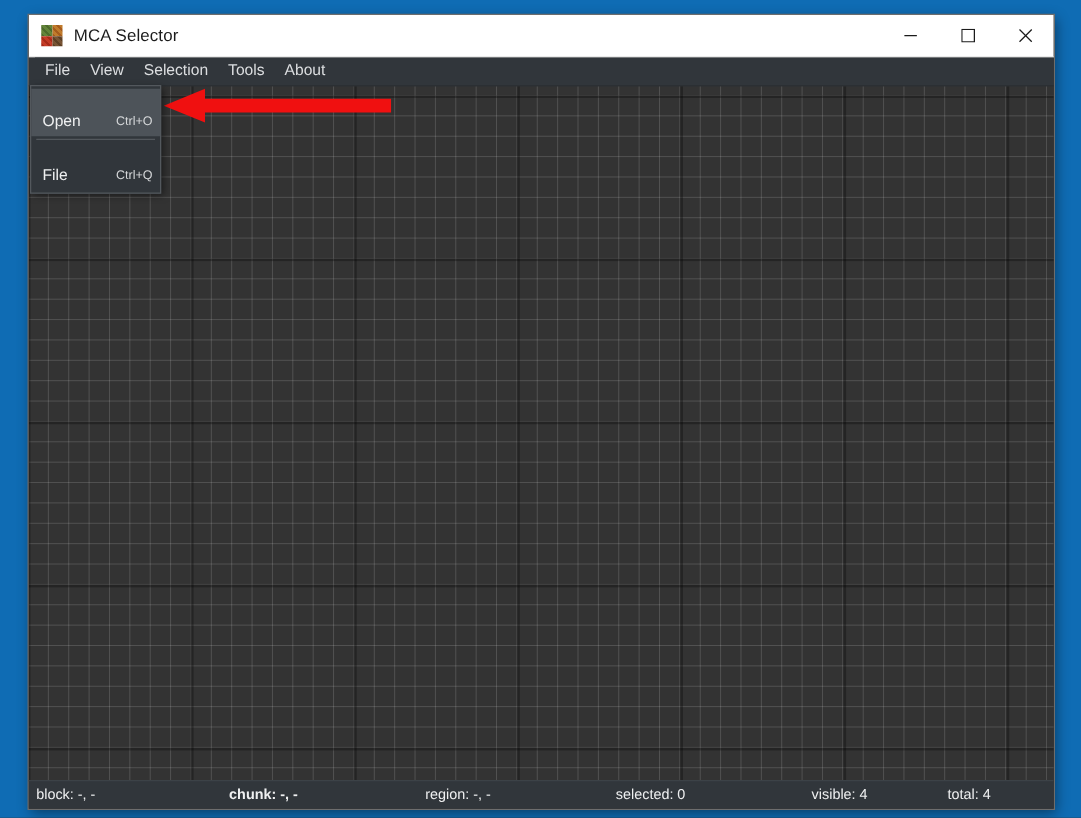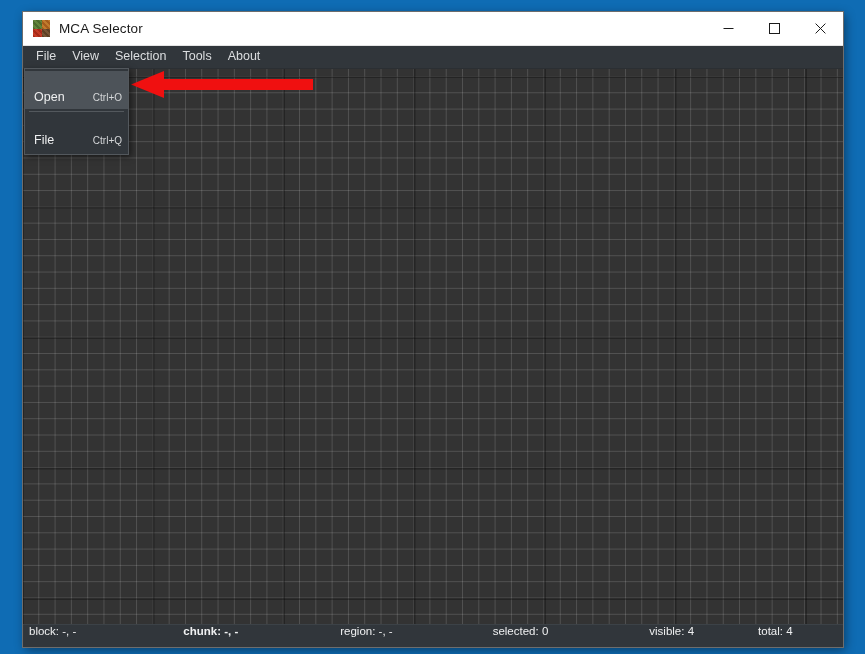--- a/index.html
+++ b/index.html
@@ -172,21 +172,21 @@
   
   #status-bar {
     position: absolute;
     left: 0;
     right: 0;
     bottom: 0;
     height: 22px;
     background: #31363b;
     border-top: 1px solid #3c4247;
     display: flex;
-    align-items: flex-start;
+    align-items: center;
     color: #eff0f1;
     font-size: 11.5px;
   }
   .status-cell {
     white-space: nowrap;
     padding: 0 2px;
   }
   #sc-block  { margin-left: 4px; }
   #sc-chunk  { margin-left: 103px; font-weight: bold; }
   #sc-region { margin-left: 98px; }

